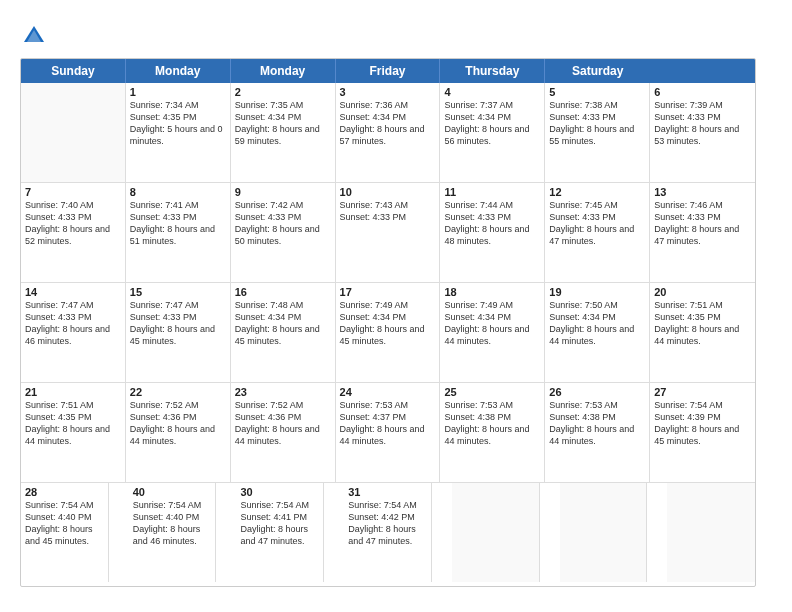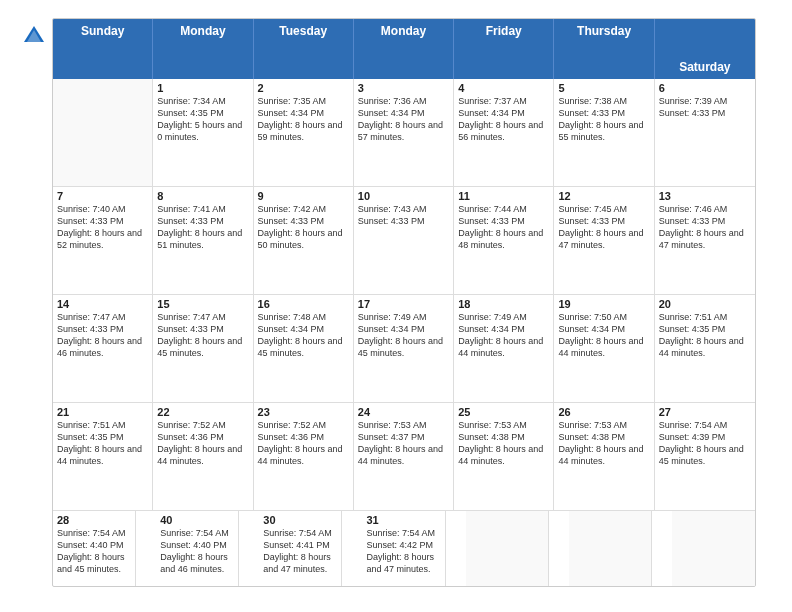--- a/index.html
+++ b/index.html
@@ -8,21 +8,21 @@
       height: 612px;
       font-family: Arial, sans-serif;
       background: #fff;
       overflow: hidden;
     }
     .page {
       width: 776px;
       height: 612px;
       padding: 18px 20px 25px 20px;
       display: flex;
-      flex-direction: row;
+      flex-direction: column;
     }
     .header {
       display: flex;
       align-items: flex-start;
       justify-content: space-between;
       margin-bottom: 8px;
     }
     .logo {
       display: flex;
       align-items: center;
@@ -74,21 +74,21 @@
       background: #2e6db4;
     }
     .cal-header-cell {
       color: #fff;
       font-size: 12px;
       font-weight: bold;
       text-align: center;
       padding: 5px 2px;
       border-right: 1px solid #5588cc;
     }
-    .cal-header-cell:last-child { border-right: none; margin-top: 36px; }
+    .cal-header-cell:last-child { border-right: none; }
     .cal-body {
       display: flex;
       flex-direction: column;
       height: calc(100% - 28px);
     }
     .cal-row {
       display: grid;
       grid-template-columns: repeat(7, 1fr);
       flex: 1;
       border-bottom: 1px solid #ddd;
@@ -136,21 +136,20 @@
     </div>
     <div class="title-area">
       <div class="month-title"></div>
       <div class="subtitle"></div>
     </div>
   </div>
   <div class="calendar">
     <div class="cal-header" id="cal-header">
         <div class="cal-header-cell">Sunday</div>
         <div class="cal-header-cell">Monday</div>
-        <div class="cal-header-cell">Tuesday</div>
         <div class="cal-header-cell">Monday</div>
         <div class="cal-header-cell">Friday</div>
         <div class="cal-header-cell">Thursday</div>
         <div class="cal-header-cell">Saturday</div>
       </div>
     <div class="cal-body" id="cal-body">
         <div class="cal-row">
           <div class="cal-cell empty"></div>
           <div class="cal-cell">
             <span class="day-num">1</span>
@@ -179,20 +178,21 @@
           <div class="cal-cell">
             <span class="day-num">5</span>
             <span class="cell-line">Sunrise: 7:38 AM</span>
             <span class="cell-line">Sunset: 4:33 PM</span>
             <span class="cell-line">Daylight: 8 hours and 55 minutes.</span>
           </div>
           <div class="cal-cell">
             <span class="day-num">6</span>
             <span class="cell-line">Sunrise: 7:39 AM</span>
             <span class="cell-line">Sunset: 4:33 PM</span>
+            <span class="cell-line">Daylight: 8 hours and 53 minutes.</span>
           </div>
         </div>
         <div class="cal-row">
           <div class="cal-cell">
             <span class="day-num">7</span>
             <span class="cell-line">Sunrise: 7:40 AM</span>
             <span class="cell-line">Sunset: 4:33 PM</span>
             <span class="cell-line">Daylight: 8 hours and 52 minutes.</span>
           </div>
           <div class="cal-cell">

